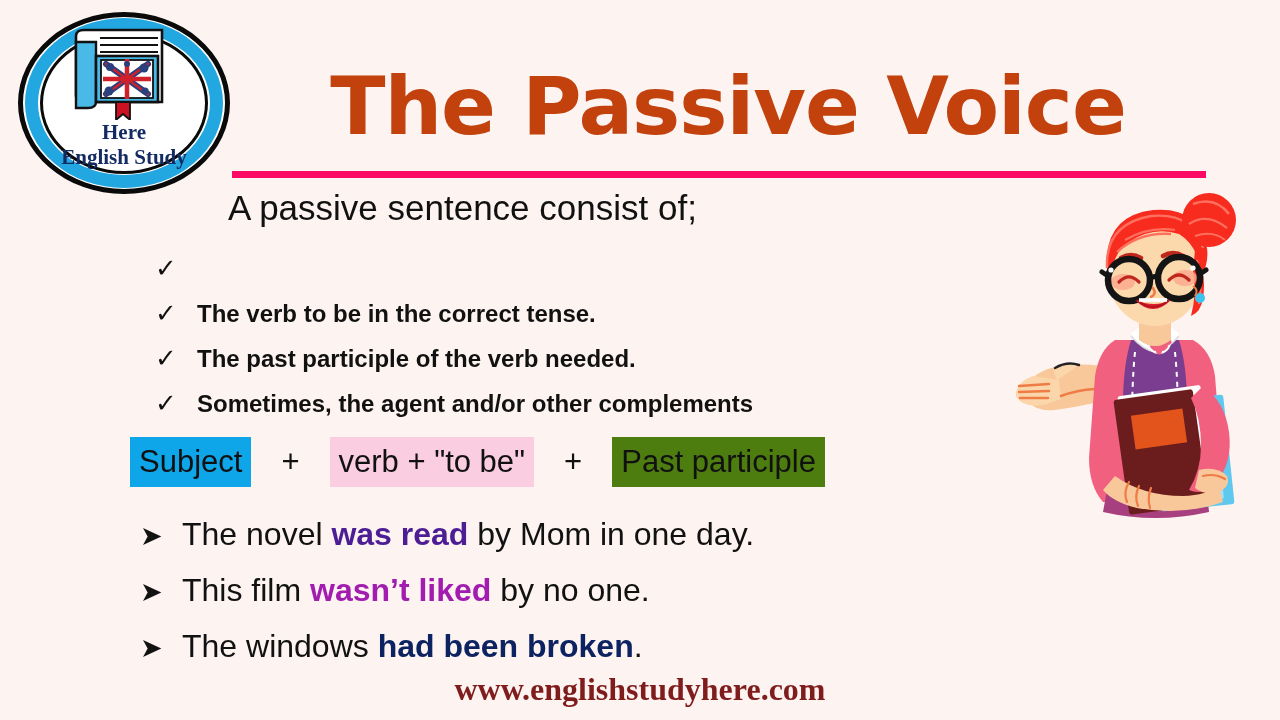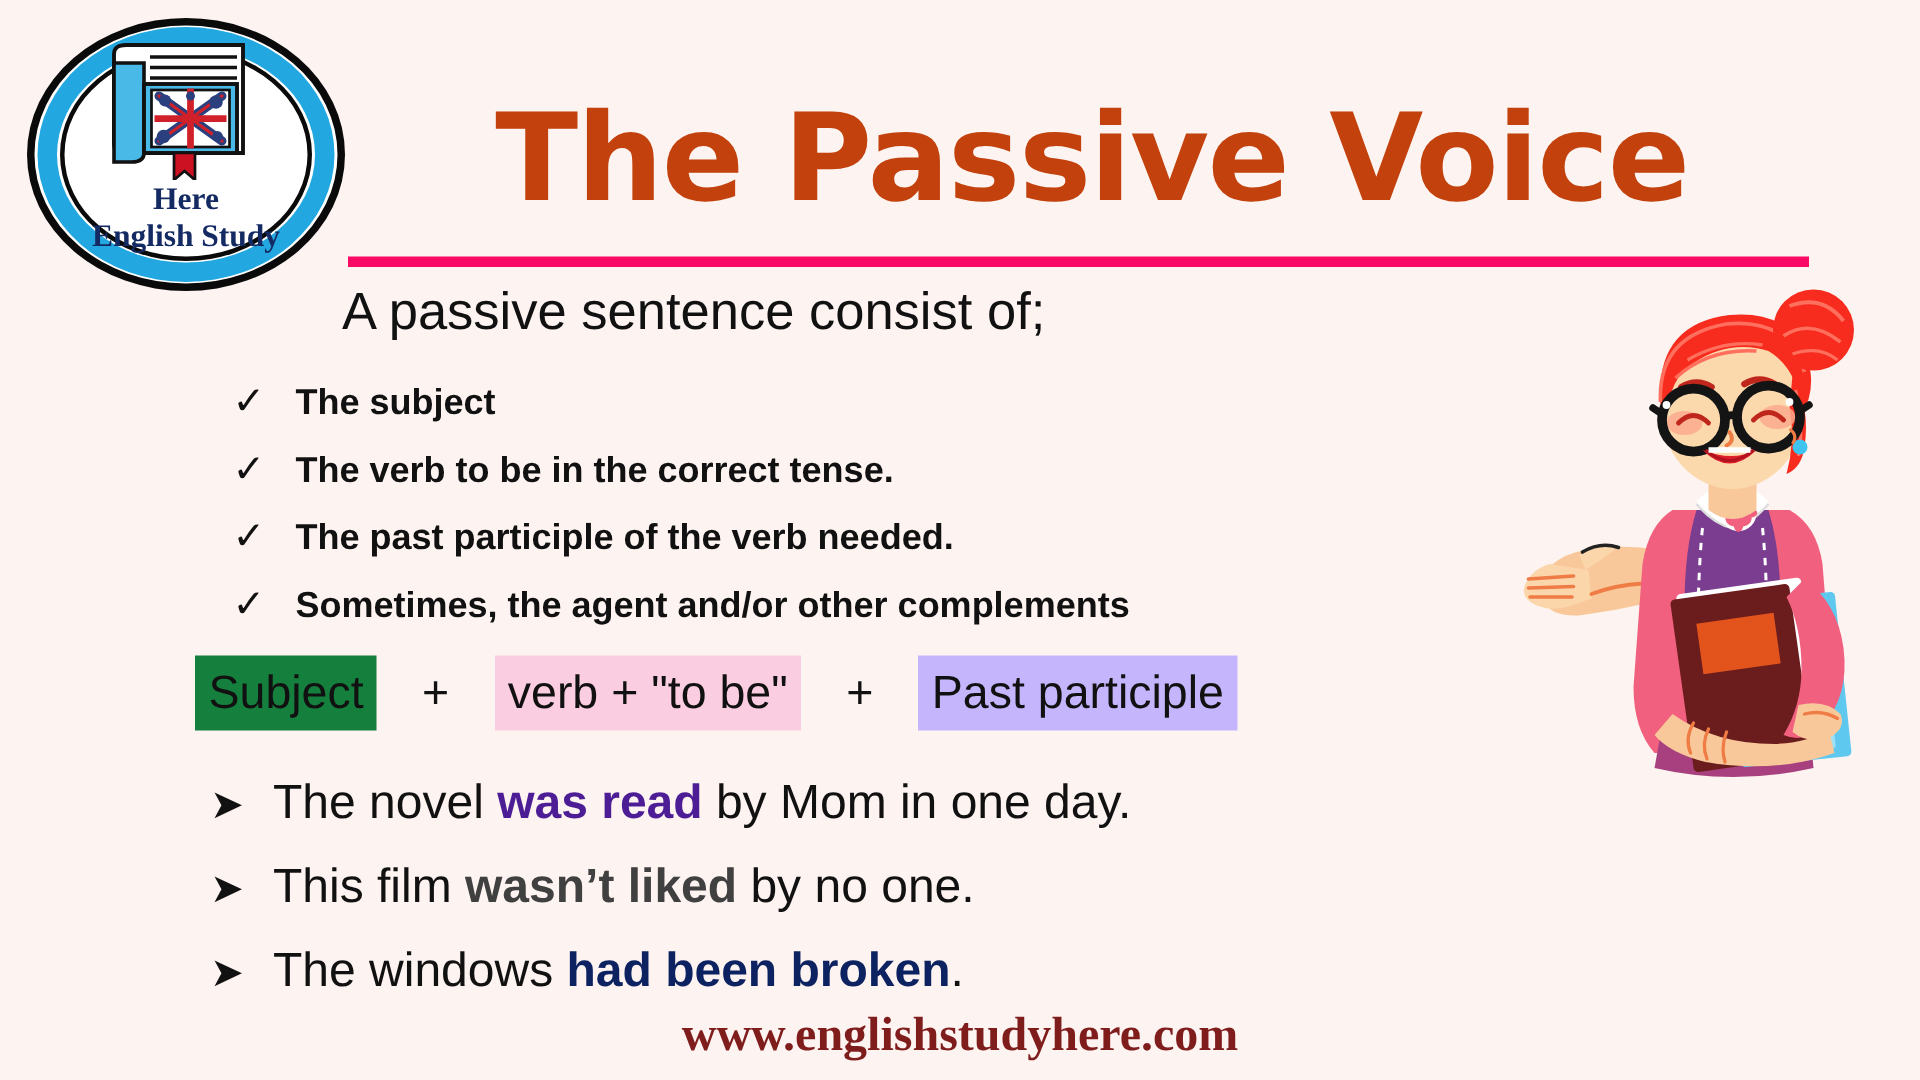--- a/index.html
+++ b/index.html
@@ -271,52 +271,51 @@
   </div>
 
   <div class="title" style="color: #c2410c;">The Passive Voice</div>
   <div class="divider" style="background: rgb(250, 10, 100);"></div>
 
   <div class="intro">A passive sentence consist of;</div>
 
   <div class="checklist">
     <div class="check-row">
       <span class="check-mark">✓</span>
-      <span class="check-label">The subject</span>
     </div>
     <div class="check-row">
       <span class="check-mark">✓</span>
       <span class="check-label">The verb to be in the correct tense.</span>
     </div>
     <div class="check-row">
       <span class="check-mark">✓</span>
       <span class="check-label">The past participle of the verb needed.</span>
     </div>
     <div class="check-row">
       <span class="check-mark">✓</span>
       <span class="check-label">Sometimes, the agent and/or other complements</span>
     </div>
   </div>
 
   <div class="formula">
-    <span class="chip chip-subject" style="background: #15803d;">Subject</span>
+    <span class="chip chip-subject" style="background: #0ea5e9;">Subject</span>
     <span class="plus">+</span>
     <span class="chip chip-verb" style="background: rgb(251, 205, 224);">verb + "to be"</span>
     <span class="plus">+</span>
-    <span class="chip chip-pastpart" style="background: #c4b5fd;">Past participle</span>
+    <span class="chip chip-pastpart" style="background: #4d7c0f;">Past participle</span>
   </div>
 
   <div class="examples">
     <div class="ex-row">
       <span class="ex-arrow">➤</span>
       <span class="ex-text"><span>The novel </span><b style="color: #4c1d95;">was read</b><span> by Mom in one day.</span></span>
     </div>
     <div class="ex-row">
       <span class="ex-arrow">➤</span>
-      <span class="ex-text"><span>This film </span><b style="color: #404040;">wasn’t liked</b><span> by no one.</span></span>
+      <span class="ex-text"><span>This film </span><b style="color: #a21caf;">wasn’t liked</b><span> by no one.</span></span>
     </div>
     <div class="ex-row">
       <span class="ex-arrow">➤</span>
       <span class="ex-text"><span>The windows </span><b style="color: rgb(13, 35, 97);">had been broken</b><span>.</span></span>
     </div>
   </div>
 
   <svg class="teacher" viewBox="0 0 280 330">
 
     <g>

